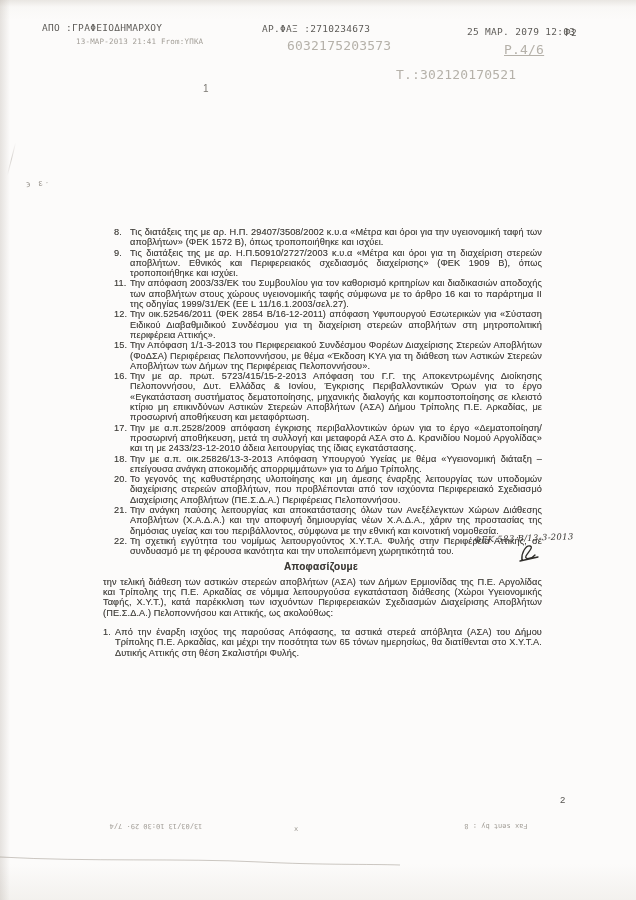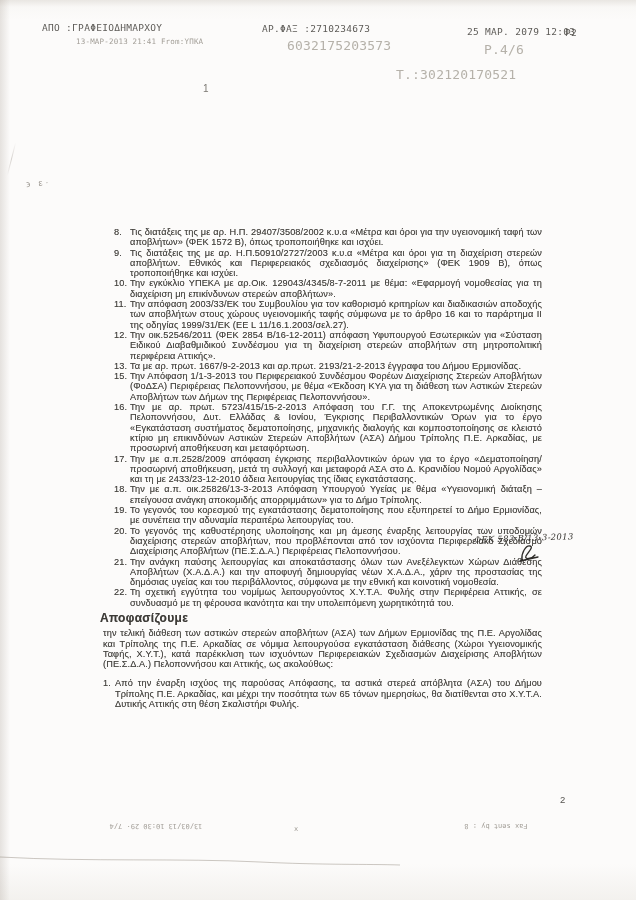--- a/index.html
+++ b/index.html
@@ -28,21 +28,21 @@
   .fax-head .sub{
     position:absolute;color:#b5b1a9;font-size:13px;letter-spacing:0.2px;
   }
   .fh-from   {position:absolute;left:42px; top:22px;}
   .fh-fromsub{left:76px;  top:37px; color:#a29e97 !important;font-size:7.5px !important;}
   .fh-fax    {position:absolute;left:262px;top:23px;}
   .fh-faxsub {left:287px; top:38px;}
   .fh-dt     {position:absolute;left:428px;top:26px;margin-left:39px;}
   .fh-p2     {position:absolute;left:565px;top:27px;}
   .fh-tosub  {left:396px; top:39px;margin-top:28px;}
-  .fh-pgsub  {left:484px; top:42px;}
+  .fh-pgsub  {left:504px; top:42px;text-decoration:underline;}
   
   .mark{position:absolute;color:#8e8a84;}
   .mark-1{left:203px;top:83px;font-size:10px;color:#7b7872;}
   .mark-e{left:26px;top:178px;font-size:9px;letter-spacing:3px;color:#9a968f;transform:rotate(-6deg);}
   .edge-line{
     position:absolute;left:11px;top:142px;width:1px;height:34px;
     background:linear-gradient(180deg,rgba(140,130,120,0),rgba(140,130,120,0.35),rgba(140,130,120,0));
     transform:rotate(14deg);
   }
   
@@ -50,21 +50,21 @@
     position:absolute;left:100px;top:227px;width:442px;
     color:#45433f;font-size:9.2px;line-height:10.3px;
     letter-spacing:0.1px;
     text-shadow:0 0 0.4px rgba(70,68,64,0.55);
   }
   .num-list{padding-left:14px;}
   .row{display:flex;align-items:flex-start;}
   .row .n{flex:0 0 16px;text-align:left;white-space:nowrap;}
   .row .t{flex:1 1 auto;text-align:justify;}
   .decide-head{
-    text-align:left;font-weight:bold;font-size:12px;
+    text-align:center;font-weight:bold;font-size:10px;
     margin:5px 0 5px 0;color:#3d3b37;letter-spacing:0.3px;
   }
   .intro{padding-left:3px;text-align:justify;margin-bottom:9px;}
   .dec-list{padding-left:3px;}
   .dec-list .row .n{flex:0 0 12px;}
   
   .hand-note{
     position:absolute;left:474px;top:533px;
     font-family:"DejaVu Serif", serif;font-style:italic;
     font-size:8.5px;color:#34322e;transform:rotate(-2deg);
@@ -110,39 +110,31 @@
         <div class="row">
           <span class="n">8.</span>
           <span class="t">Τις διατάξεις της με αρ. Η.Π. 29407/3508/2002 κ.υ.α «Μέτρα και όροι για την υγειονομική ταφή των αποβλήτων» (ΦΕΚ 1572 Β), όπως τροποποιήθηκε και ισχύει.</span>
         </div>
 
         <div class="row">
           <span class="n">9.</span>
           <span class="t">Τις διατάξεις της με αρ. Η.Π.50910/2727/2003 κ.υ.α «Μέτρα και όροι για τη διαχείριση στερεών αποβλήτων. Εθνικός και Περιφερειακός σχεδιασμός διαχείρισης» (ΦΕΚ 1909 Β), όπως τροποποιήθηκε και ισχύει.</span>
         </div>
 
-        <div class="row">
-          <span class="n">10.</span>
-          <span class="t">Την εγκύκλιο ΥΠΕΚΑ με αρ.Οικ. 129043/4345/8-7-2011 με θέμα: «Εφαρμογή νομοθεσίας για τη διαχείριση μη επικίνδυνων στερεών αποβλήτων».</span>
-        </div>
 
         <div class="row">
           <span class="n">11.</span>
           <span class="t">Την απόφαση 2003/33/ΕΚ του Συμβουλίου για τον καθορισμό κριτηρίων και διαδικασιών αποδοχής των αποβλήτων στους χώρους υγειονομικής ταφής σύμφωνα με το άρθρο 16 και το παράρτημα ΙΙ της οδηγίας 1999/31/ΕΚ (ΕΕ L 11/16.1.2003/σελ.27).</span>
         </div>
 
         <div class="row">
           <span class="n">12.</span>
           <span class="t">Την οικ.52546/2011 (ΦΕΚ 2854 Β/16-12-2011) απόφαση Υφυπουργού Εσωτερικών για «Σύσταση Ειδικού Διαβαθμιδικού Συνδέσμου για τη διαχείριση στερεών αποβλήτων στη μητροπολιτική περιφέρεια Αττικής».</span>
         </div>
 
-        <div class="row">
-          <span class="n">13.</span>
-          <span class="t">Τα με αρ. πρωτ. 1667/9-2-2013 και αρ.πρωτ. 2193/21-2-2013 έγγραφα του Δήμου Ερμιονίδας.</span>
-        </div>
 
 
         <div class="row">
           <span class="n">15.</span>
           <span class="t">Την Απόφαση 1/1-3-2013 του Περιφερειακού Συνδέσμου Φορέων Διαχείρισης Στερεών Αποβλήτων (ΦοΔΣΑ) Περιφέρειας Πελοποννήσου, με θέμα «Έκδοση ΚΥΑ για τη διάθεση των Αστικών Στερεών Αποβλήτων των Δήμων της Περιφέρειας Πελοποννήσου».</span>
         </div>
 
         <div class="row">
           <span class="n">16.</span>
           <span class="t">Την με αρ. πρωτ. 5723/415/15-2-2013 Απόφαση του Γ.Γ. της Αποκεντρωμένης Διοίκησης Πελοποννήσου, Δυτ. Ελλάδας &amp; Ιονίου, Έγκρισης Περιβαλλοντικών Όρων για το έργο «Εγκατάσταση συστήματος δεματοποίησης, μηχανικής διαλογής και κομποστοποίησης σε κλειστό κτίριο μη επικινδύνων Αστικών Στερεών Αποβλήτων (ΑΣΑ) Δήμου Τρίπολης Π.Ε. Αρκαδίας, με προσωρινή αποθήκευση και μεταφόρτωση.</span>
@@ -151,24 +143,20 @@
         <div class="row">
           <span class="n">17.</span>
           <span class="t">Την με α.π.2528/2009 απόφαση έγκρισης περιβαλλοντικών όρων για το έργο «Δεματοποίηση/προσωρινή αποθήκευση, μετά τη συλλογή και μεταφορά ΑΣΑ στο Δ. Κρανιδίου Νομού Αργολίδας» και τη με 2433/23-12-2010 άδεια λειτουργίας της ίδιας εγκατάστασης.</span>
         </div>
 
         <div class="row">
           <span class="n">18.</span>
           <span class="t">Την με α.π. οικ.25826/13-3-2013 Απόφαση Υπουργού Υγείας με θέμα «Υγειονομική διάταξη – επείγουσα ανάγκη αποκομιδής απορριμμάτων» για το Δήμο Τρίπολης.</span>
         </div>
 
-        <div class="row">
-          <span class="n">19.</span>
-          <span class="t">Το γεγονός του κορεσμού της εγκατάστασης δεματοποίησης που εξυπηρετεί το Δήμο Ερμιονίδας, με συνέπεια την αδυναμία περαιτέρω λειτουργίας του.</span>
-        </div>
 
         <div class="row">
           <span class="n">20.</span>
           <span class="t">Το γεγονός της καθυστέρησης υλοποίησης και μη άμεσης έναρξης λειτουργίας των υποδομών διαχείρισης στερεών αποβλήτων, που προβλέπονται από τον ισχύοντα Περιφερειακό Σχεδιασμό Διαχείρισης Αποβλήτων (ΠΕ.Σ.Δ.Α.) Περιφέρειας Πελοποννήσου.</span>
         </div>
 
         <div class="row">
           <span class="n">21.</span>
           <span class="t">Την ανάγκη παύσης λειτουργίας και αποκατάστασης όλων των Ανεξέλεγκτων Χώρων Διάθεσης Αποβλήτων (Χ.Α.Δ.Α.) και την αποφυγή δημιουργίας νέων Χ.Α.Δ.Α., χάριν της προστασίας της δημόσιας υγείας και του περιβάλλοντος, σύμφωνα με την εθνική και κοινοτική νομοθεσία.</span>
         </div>

